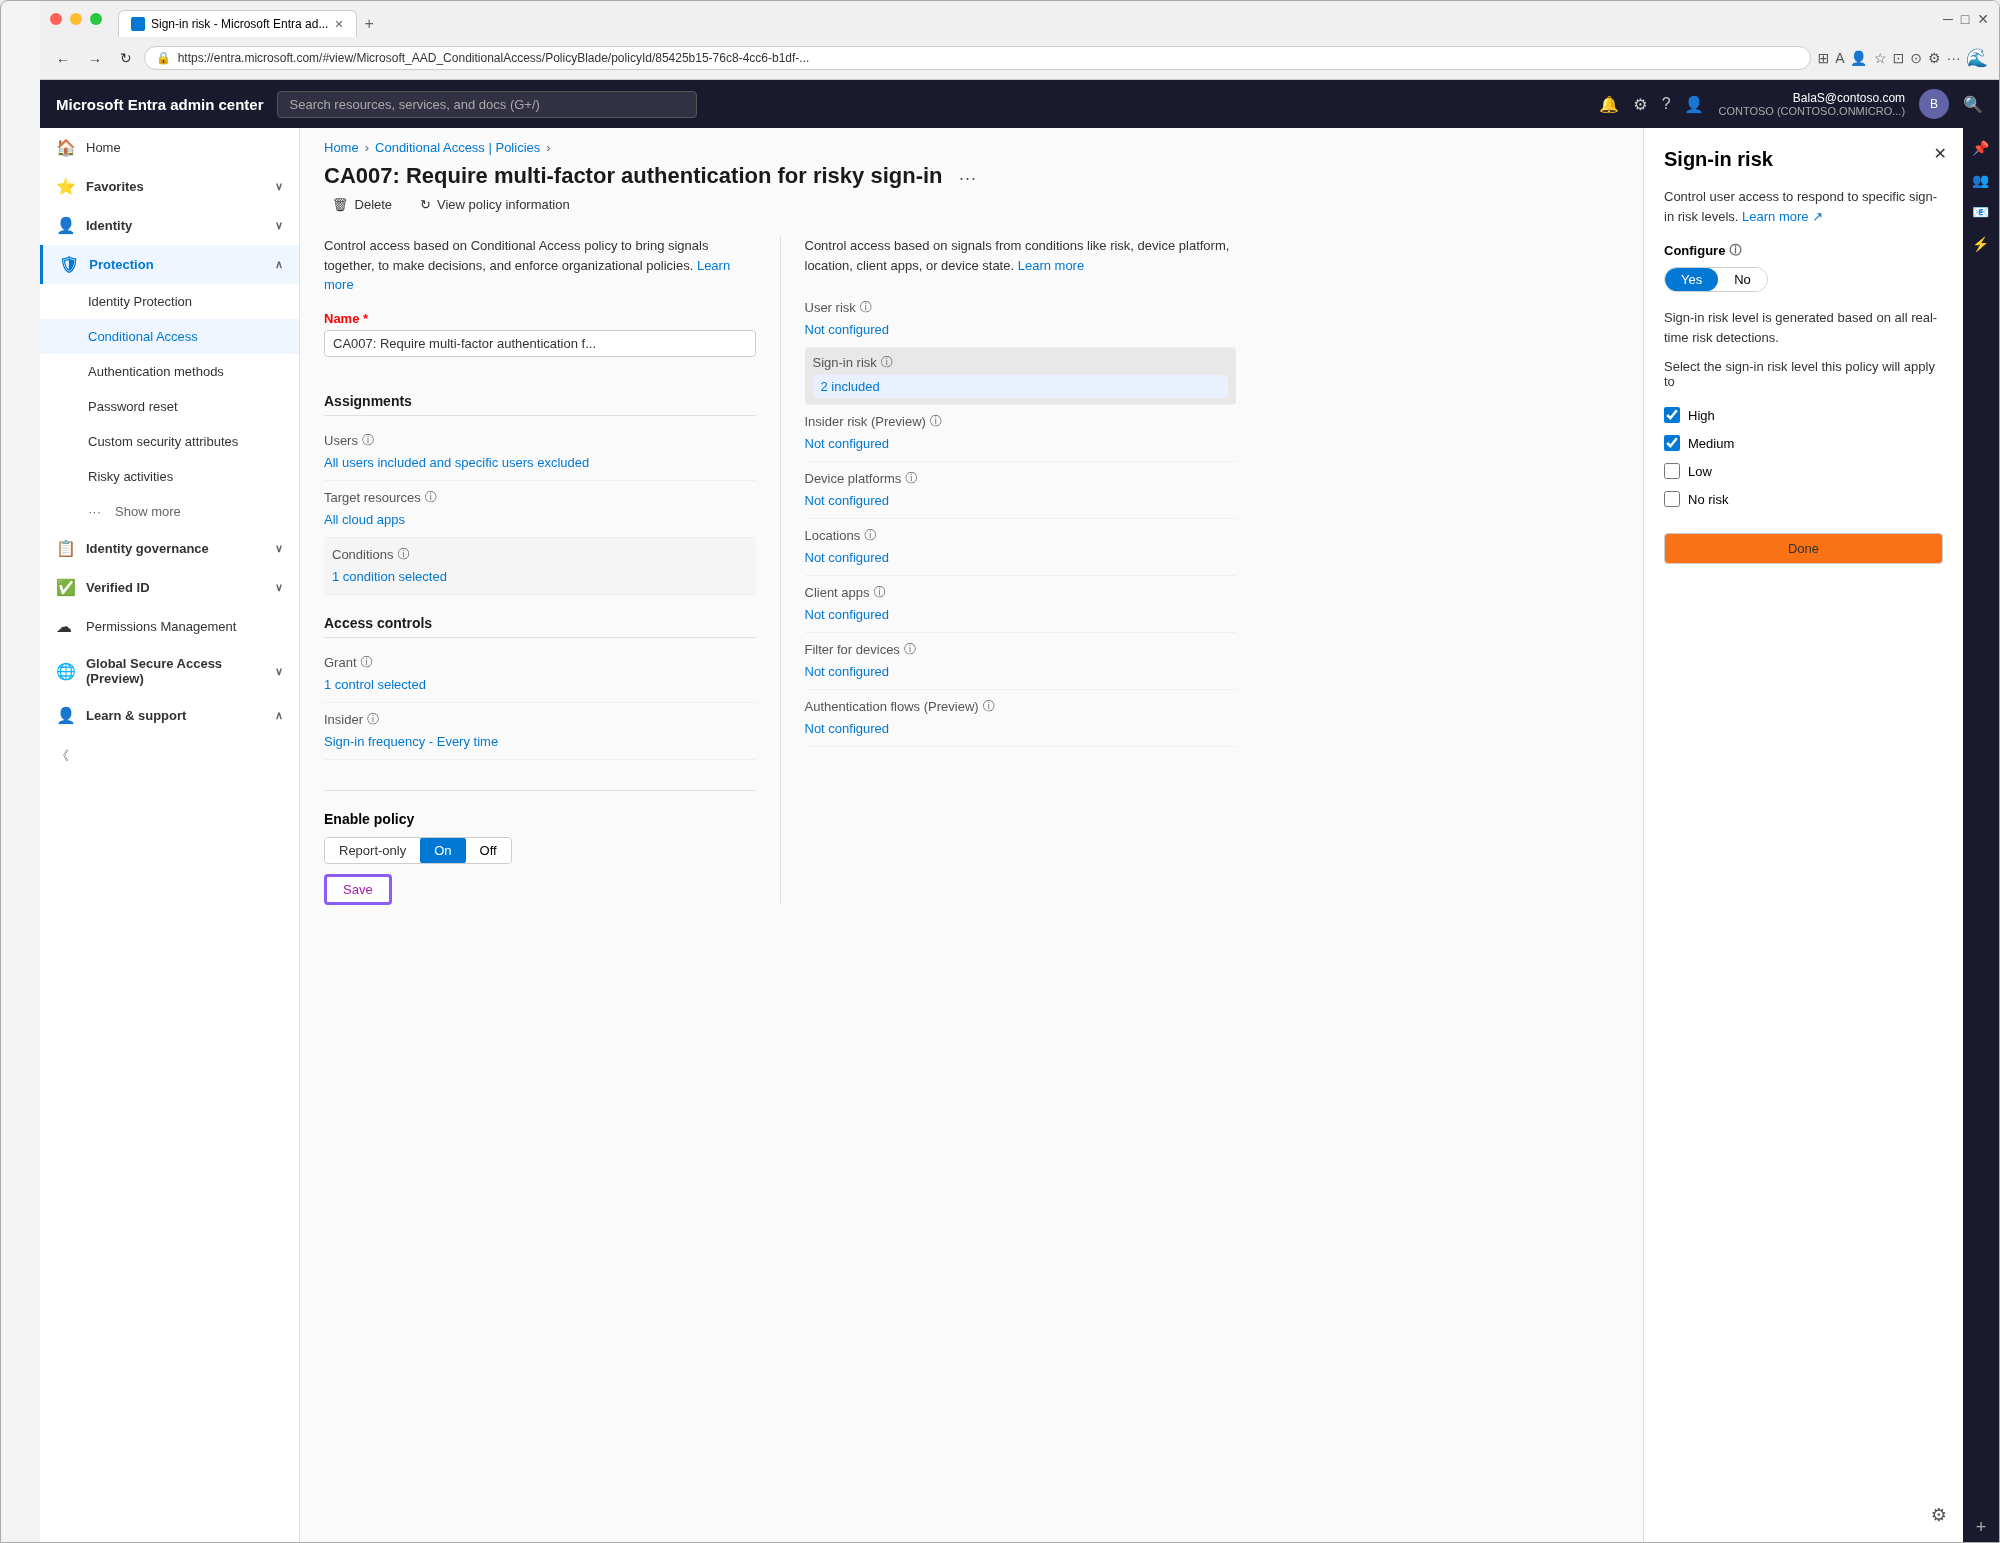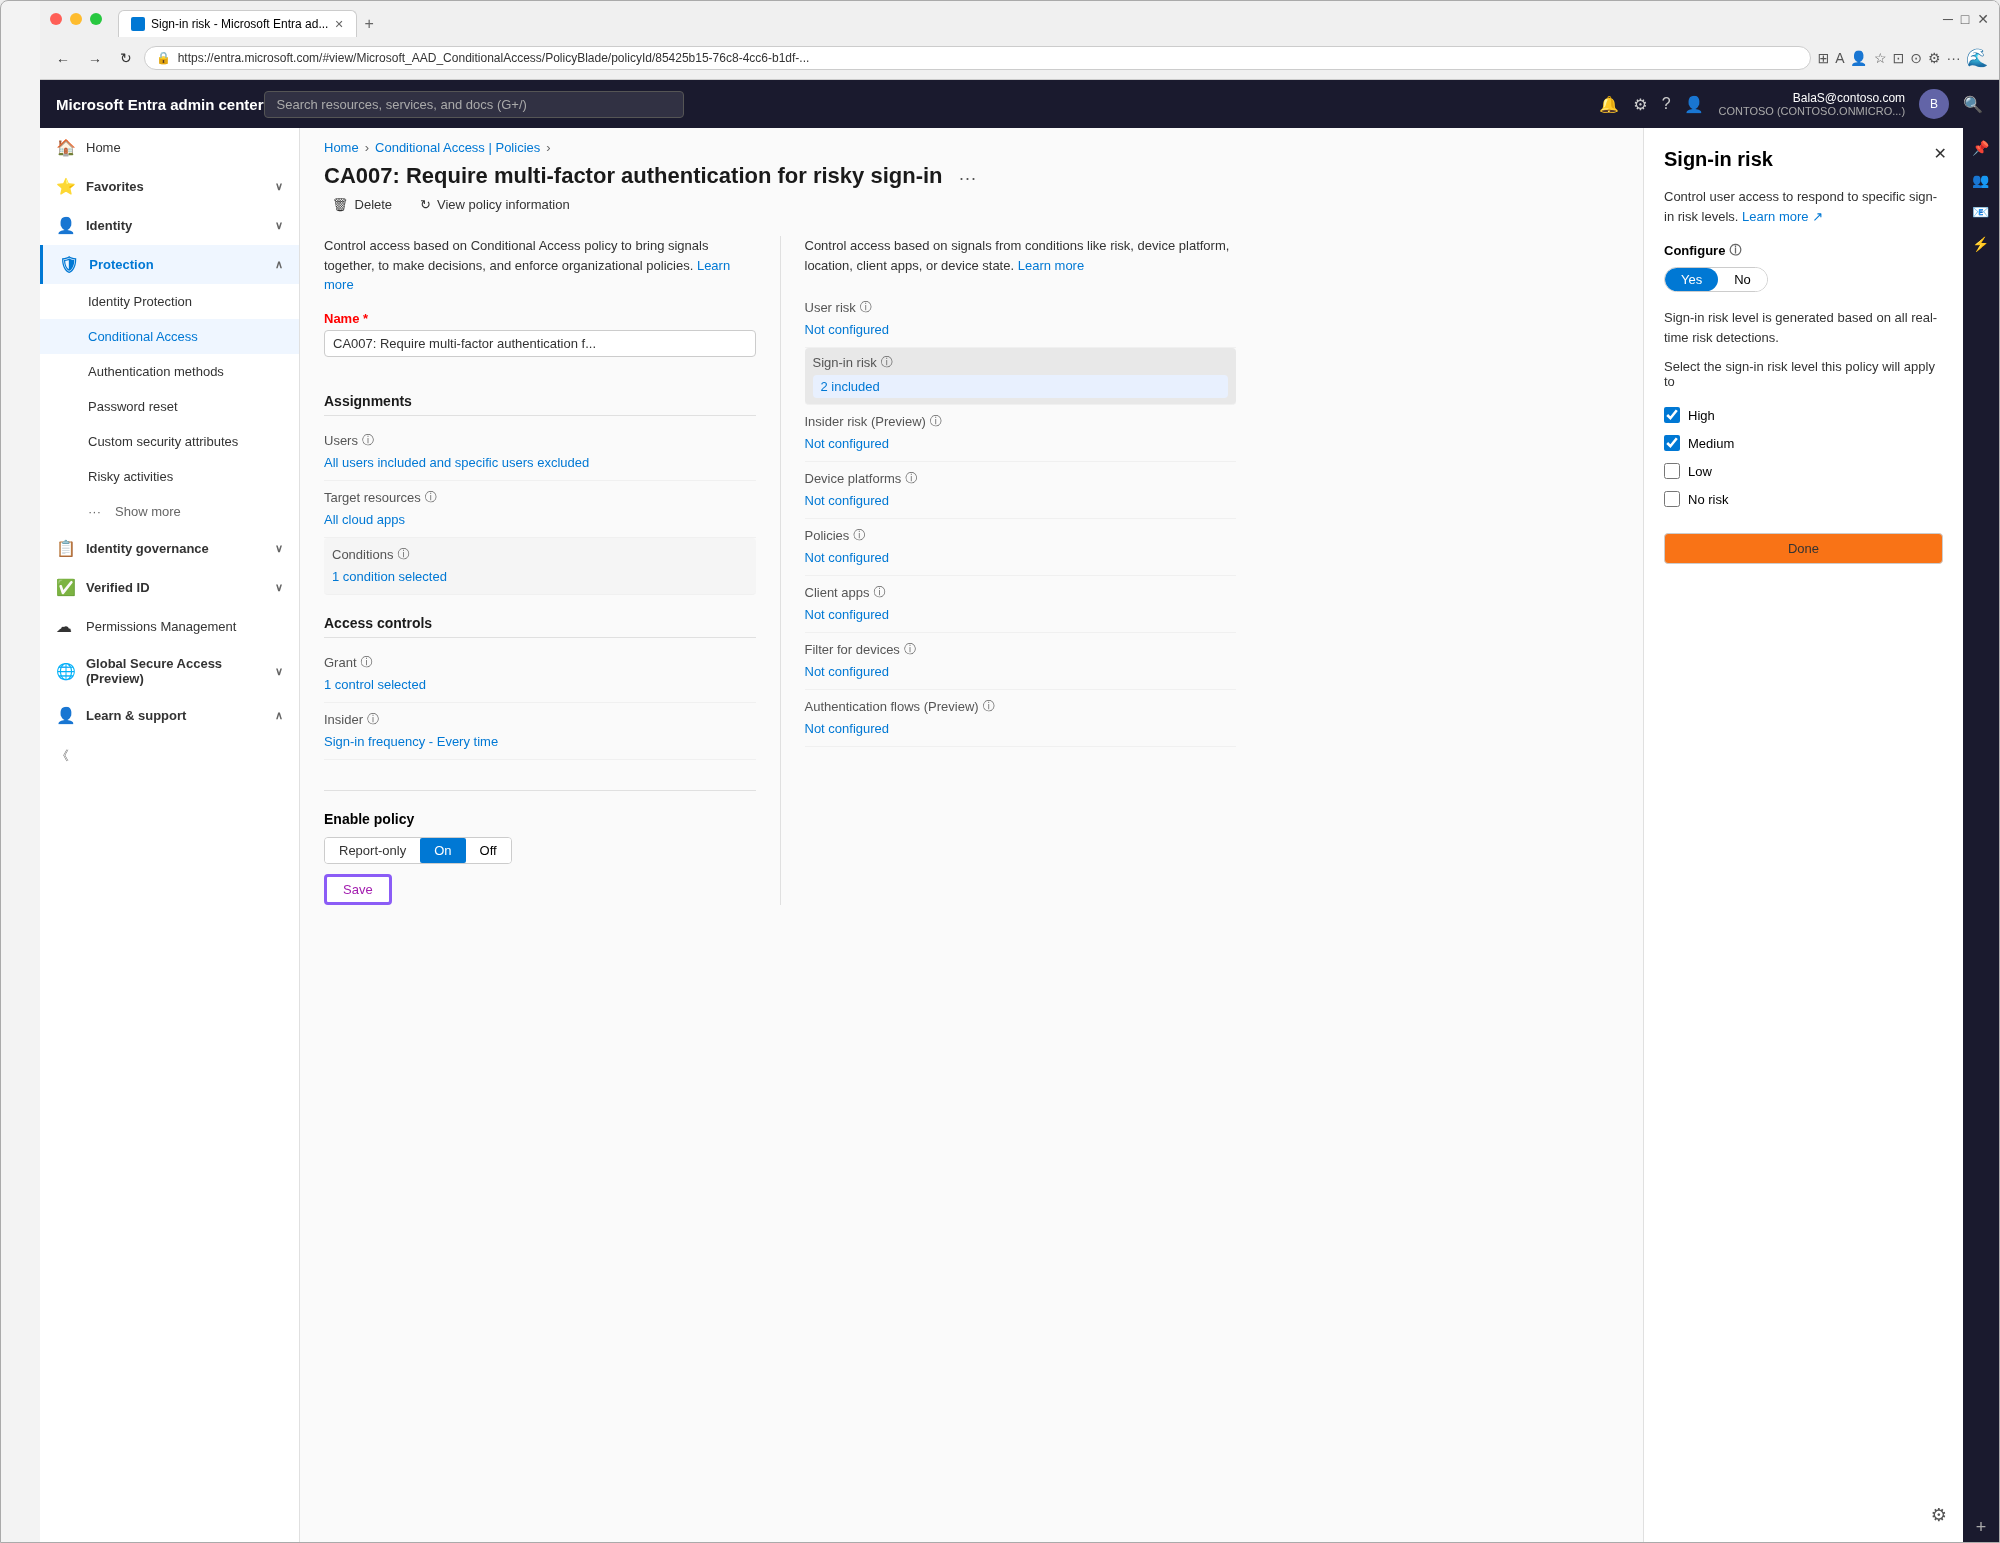--- a/index.html
+++ b/index.html
@@ -10,21 +10,21 @@
     .browser-titlebar { display: flex; align-items: center; padding: 6px 10px; gap: 8px; background: #f0f0f0; height: 36px; }
     .browser-tab-bar { display: flex; align-items: flex-end; padding: 0 10px; background: #e8e8e8; height: 36px; }
     .browser-tab { background: #fff; border: 1px solid #ccc; border-bottom: none; border-radius: 6px 6px 0 0; padding: 6px 12px; display: flex; align-items: center; gap: 6px; font-size: 12px; min-width: 200px; }
     .browser-tab .favicon { width: 14px; height: 14px; background: #0078d4; border-radius: 50%; }
     .browser-tab .tab-close { margin-left: auto; color: #666; cursor: pointer; font-size: 11px; }
     .browser-tab.new-tab { background: transparent; border: none; min-width: auto; color: #666; }
     .browser-nav { display: flex; align-items: center; padding: 4px 10px; gap: 6px; background: #f0f0f0; height: 42px; }
     .nav-btn { background: none; border: none; cursor: pointer; padding: 4px 6px; border-radius: 4px; color: #333; font-size: 14px; }
     .address-bar { flex: 1; display: flex; align-items: center; background: #fff; border: 1px solid #ccc; border-radius: 20px; padding: 4px 12px; font-size: 12px; color: #333; gap: 6px; }
     .nav-icons { display: flex; gap: 6px; align-items: center; }
-    .app-header { background: #1a1a2e; color: white; display: flex; align-items: center; padding: 0 16px; height: 48px; gap: 0; }
+    .app-header { background: #1a1a2e; color: white; display: flex; align-items: center; padding: 0 16px; height: 48px; gap: 13px; }
     .app-header-search { flex: 1; max-width: 420px; }
     .app-header-search input { width: 100%; padding: 5px 12px; border: 1px solid #555; border-radius: 4px; background: rgba(255,255,255,0.1); color: white; font-size: 13px; }
     .app-header-search input::placeholder { color: #aaa; }
     .header-icons { display: flex; gap: 12px; align-items: center; }
     .avatar { width: 30px; height: 30px; border-radius: 50%; background: #6264a7; display: flex; align-items: center; justify-content: center; color: white; font-size: 12px; }
 
     
     .sidebar { width: 260px; background: white; border-right: 1px solid #e0e0e0; overflow-y: auto; flex-shrink: 0; }
     .sidebar-item { display: flex; align-items: center; padding: 10px 16px; cursor: pointer; color: #333; font-size: 13px; gap: 10px; }
     .sidebar-item.active { background: #eff6ff; color: #0078d4; border-left: 3px solid #0078d4; }
@@ -402,21 +402,21 @@
                 <div class="config-row">
                   <div class="config-row-label">
                     <span>Device platforms</span>
                     <span class="info-icon">ⓘ</span>
                   </div>
                   <div class="config-row-value not-configured">Not configured</div>
                 </div>
 
                 <div class="config-row">
                   <div class="config-row-label">
-                    <span>Policies</span>
+                    <span>Locations</span>
                     <span class="info-icon">ⓘ</span>
                   </div>
                   <div class="config-row-value not-configured">Not configured</div>
                 </div>
 
                 <div class="config-row">
                   <div class="config-row-label">
                     <span>Client apps</span>
                     <span class="info-icon">ⓘ</span>
                   </div>

